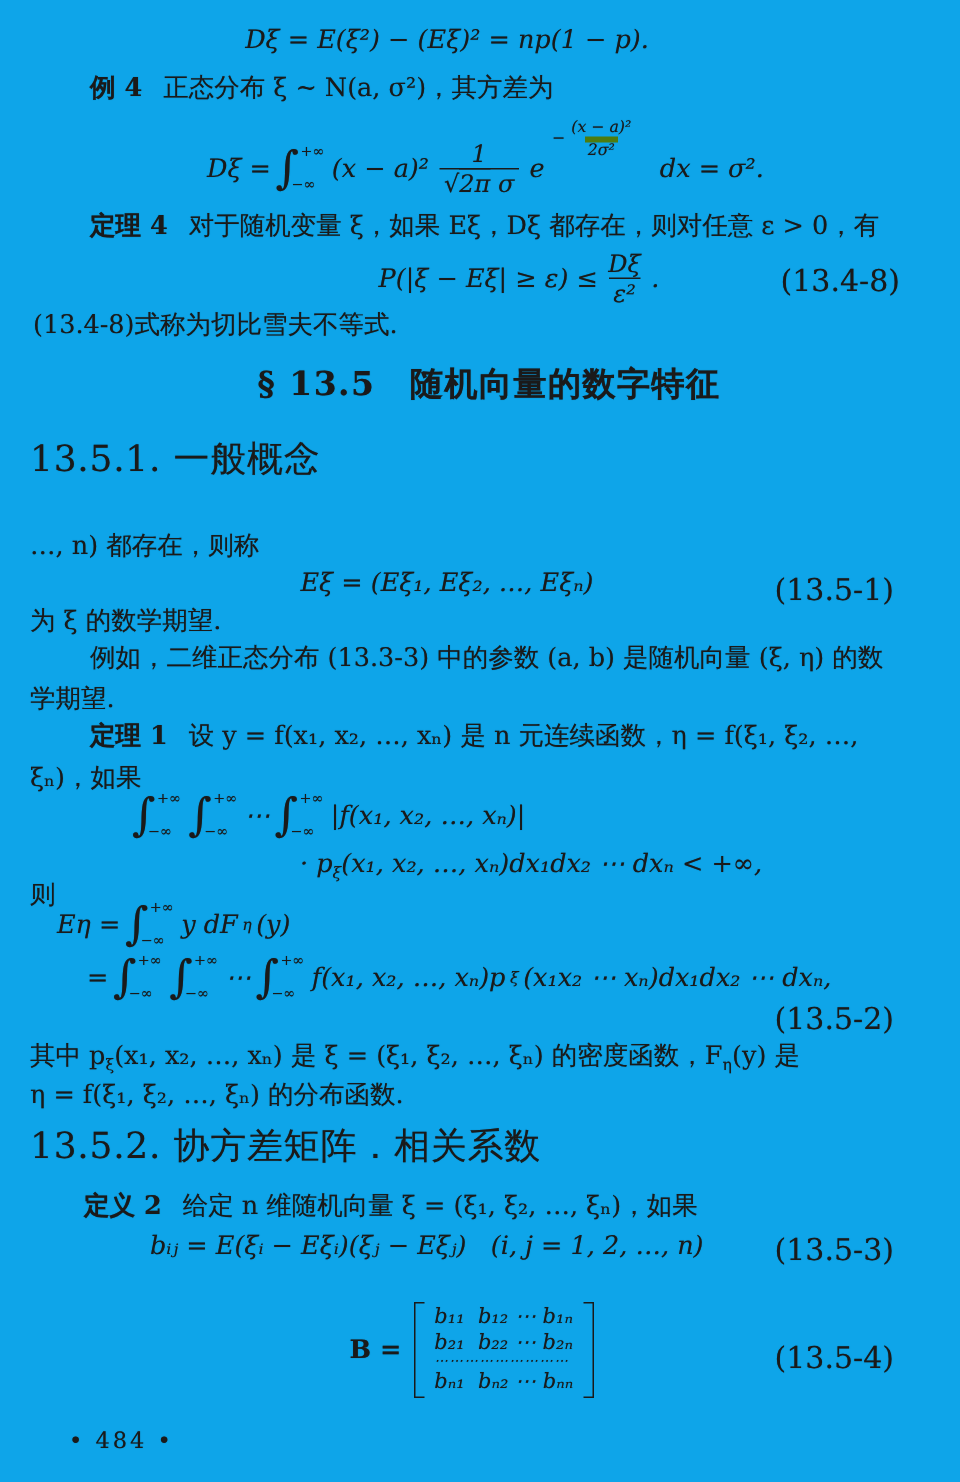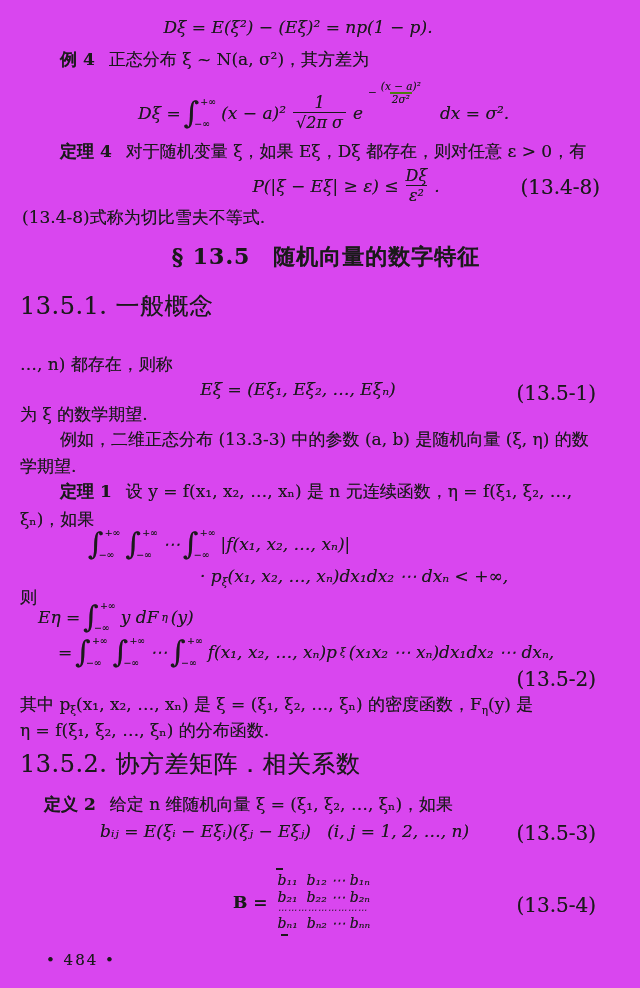--- a/index.html
+++ b/index.html
@@ -4,21 +4,21 @@
 <style>
   html, body { margin: 0; padding: 0; }
   body {
     width: 640px; height: 988px;
     background: #f4f4f2;
     font-family: "DejaVu Serif", "Liberation Serif", serif;
   }
   .page {
     position: relative;
     width: 640px; height: 988px;
-    background: #d946ef;
+    background: #0ea5e9;
     color: #1a1a1a;
     overflow: hidden;
     text-shadow: 0 0 0.5px rgba(20,20,20,0.55);
   }
   .blk { position: absolute; font-size: 17px; line-height: 24px; white-space: nowrap; }
   .math { font-style: italic; }
   .pre { white-space: pre; }
   .bold { font-weight: bold; font-style: normal; }
   .label { font-weight: bold; margin-right: 14px; }
   .center { left: 0; width: 596px; text-align: center; }
@@ -37,29 +37,29 @@
   .int .bnd .lo { transform: translateX(-6px); }
 
   
   .frac { display: inline-flex; flex-direction: column; align-items: center; vertical-align: middle; margin: 0 4px; line-height: 19px; }
   .frac .den { border-top: 1.6px solid #1a1a1a; }
   .frac .num, .frac .den { padding: 0 3px; font-size: 16px; }
 
   
   .supfrac { display: inline-flex; align-items: center; font-size: 10.5px; line-height: 11px; transform: translateY(-20px); margin-left: 2px; }
   .supfrac .mfrac { display: inline-flex; flex-direction: column; align-items: center; margin-left: 2px; }
-  .supfrac .mfrac .den { border-top: 2px solid #4d7c0f; padding: 0 2px; }
+  .supfrac .mfrac .den { border-top: 4px solid #4d7c0f; padding: 0 2px; }
   .supfrac .mfrac .num { padding: 0 2px; }
 
   .radical { border-top: 1.4px solid #1a1a1a; }
 
   sub { font-size: 10.5px; line-height: 0; }
 
   
-  .matrix { display: inline-flex; align-items: flex-end; flex-direction: column; }
+  .matrix { display: inline-flex; align-items: flex-end; }
   .mbl, .mbr { align-self: stretch; width: 6px; border: 1.6px solid #1a1a1a; }
   .mbl { border-right: none; margin-right: 5px; }
   .mbr { border-left: none; margin-left: 5px; }
   .mrows { display: inline-flex; flex-direction: column; align-items: flex-start; font-size: 14px; line-height: 16.5px; padding: 2px 2px; }
   .mrows .mrow { white-space: pre; }
   .mrow.dots { font-size: 9px; line-height: 10px; letter-spacing: 1px; }
 
   
   .b-eqtop    { top: 15px; }
   .b-ex4      { top: 47px; left: 60px; }
@@ -82,21 +82,21 @@
   .b-thm1b    { top: 507px; left: 20px; }
   .b-cond1    { top: 528px; left: 88px; }
   .b-cond2    { top: 564px; left: 200px; }
   .b-then     { top: 585px; left: 20px; }
   .b-eta1     { top: 601px; left: 38px; }
   .b-eta2     { top: 636px; left: 58px; }
   .b-eq2num   { top: 667px; }
   .b-dens1    { top: 692px; left: 20px; }
   .b-dens2    { top: 718px; left: 20px; }
   .b-sub2     { top: 752px; left: 20px; }
-  .b-def2     { top: 792px; left: 44px; }
+  .b-def2     { top: 792px; left: 56px; }
   .b-eq3      { top: 819px; left: 100px; }
   .b-eq3num   { top: 821px; }
   .b-moment   { top: 847px; left: 20px; }
   .b-mat      { top: 868px; left: 233px; display: inline-flex; align-items: center; gap: 8px; }
   .b-eq4num   { top: 893px; }
   .b-pageno   { top: 948px; left: 46px; font-size: 15px; letter-spacing: 2px; }
 </style>
 </head>
 <body>
 

